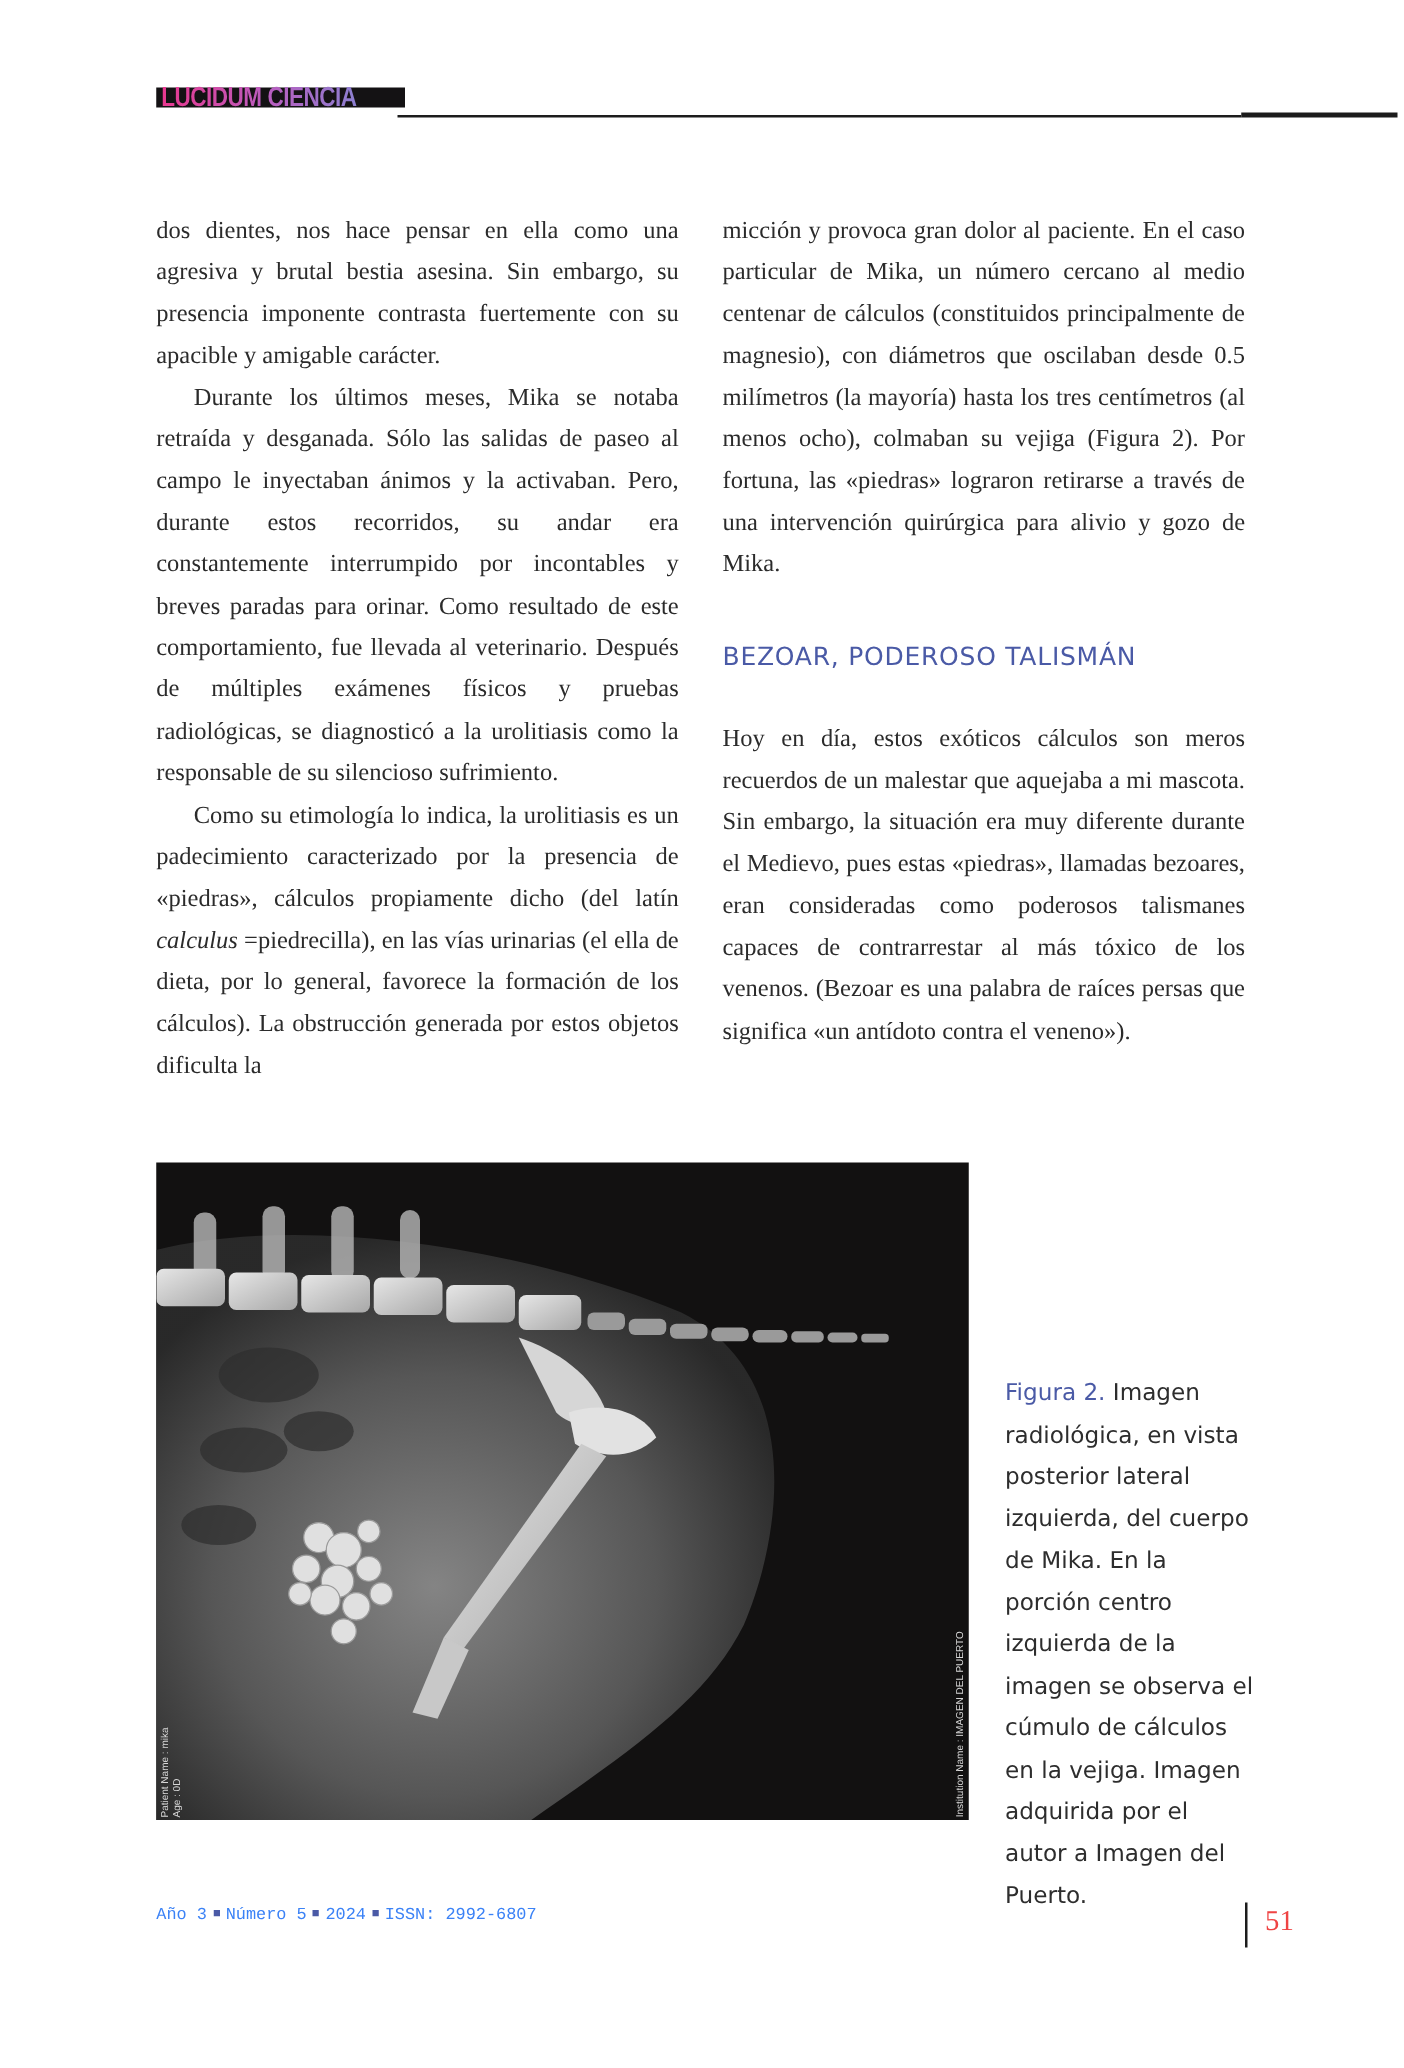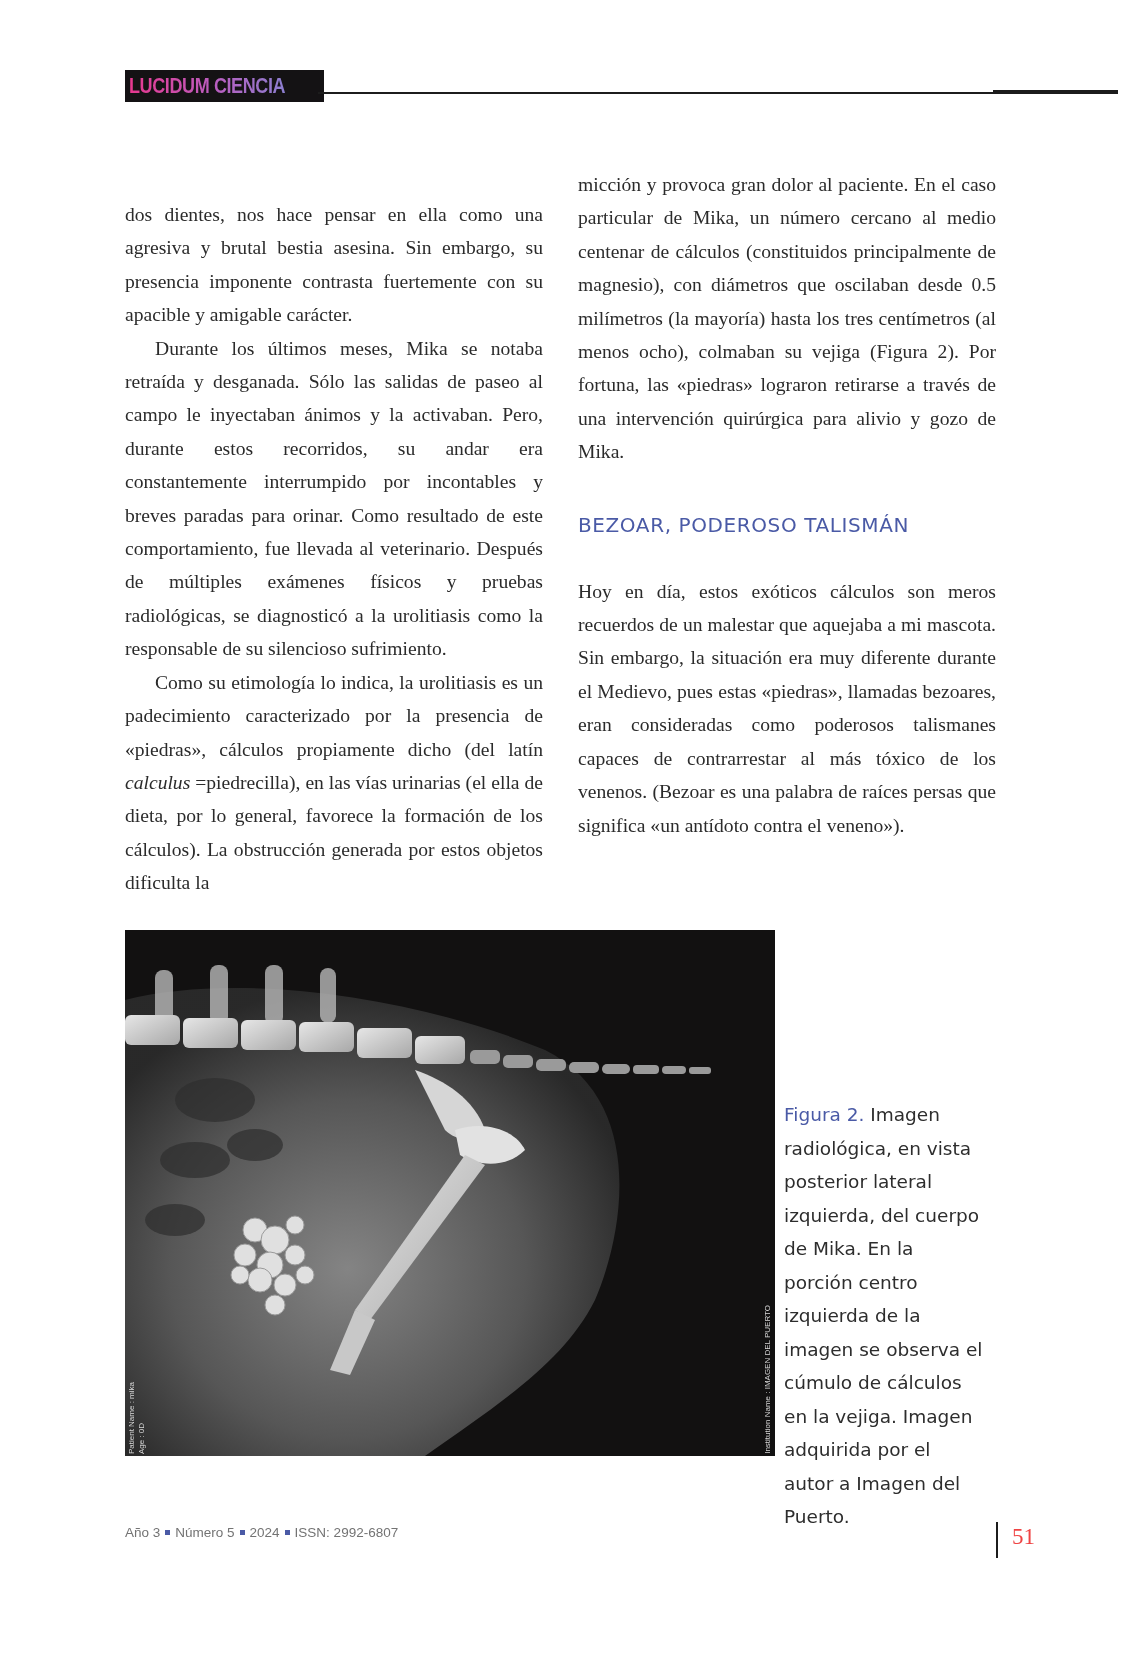--- a/index.html
+++ b/index.html
@@ -1,37 +1,37 @@
 <!DOCTYPE html>
 <html><head>
 <meta charset="utf-8">
 <style>
   html, body { margin:0; padding:0; background:#ffffff; }
   body { width:1123px; height:1654px; position:relative; overflow:hidden; font-family:"DejaVu Serif", serif; color:#2a2a2a; }
-  .header-bar { position:absolute; left:125px; top:70px; height:32px; background:#141214; padding:0 4px 0 4px; display:flex; align-items:center; }
+  .header-bar { position:absolute; left:125px; top:70px; height:16px; background:#141214; padding:0 4px 0 4px; display:flex; align-items:center; }
   .header-title { font-family:"Liberation Sans", sans-serif; font-weight:bold; font-size:22px; letter-spacing:-0.5px; transform:scaleX(0.82); transform-origin:left center; background:linear-gradient(90deg,#e8388f 0%,#b95ec0 55%,#8c7fd0 100%); -webkit-background-clip:text; background-clip:text; color:transparent; white-space:nowrap; line-height:24px; }
   .header-line { position:absolute; left:318px; top:92px; width:675px; height:2px; background:#1c1c1c; }
   .header-line-thick { position:absolute; left:993px; top:90px; width:125px; height:4px; background:#1c1c1c; }
 
   .col { position:absolute; top:168px; width:418px; font-family:"Liberation Serif", serif; font-size:19.6px; line-height:33.4px; text-align:justify; color:#2b2b2b; hyphens:manual; }
-  .col.left { left:125px;margin-top:30px; }
+  .col.left { left:125px; }
   .col.right { left:578px; }
   .col p { margin:0; }
   .col p.indent { text-indent:30px; }
   .section-heading { font-family:"DejaVu Sans", sans-serif; font-size:20px; color:#4a5aa6; letter-spacing:0.6px; margin:40px 0 33px 0; line-height:33px; }
 
   .figure { position:absolute; left:125px; top:930px; width:650px; height:526px; background:#121111; overflow:hidden; }
   .xray-svg { position:absolute; left:0; top:0; width:650px; height:526px; }
   .xray-label-left { position:absolute; left:2px; bottom:2px; writing-mode:vertical-rl; transform:rotate(180deg); font-family:"Liberation Sans", sans-serif; font-size:8px; color:#d8d8d8; line-height:10px; white-space:nowrap; }
   .xray-label-right { position:absolute; right:3px; bottom:2px; writing-mode:vertical-rl; transform:rotate(180deg); font-family:"Liberation Sans", sans-serif; font-size:8px; color:#d8d8d8; white-space:nowrap; }
 
-  .caption { position:absolute; left:784px; top:1098px; width:200px; font-family:"DejaVu Sans", sans-serif; font-size:18.5px; line-height:33.5px; color:#2d2d2d; }
+  .caption { position:absolute; left:804px; top:1098px; width:200px; font-family:"DejaVu Sans", sans-serif; font-size:18.5px; line-height:33.5px; color:#2d2d2d; }
   .caption .fig-label { color:#4a5aa6; }
 
-  .footer { position:absolute; left:125px; top:1522px; font-family:Liberation Sans, sans-serif; font-size:13.5px; color:#737373; line-height:21px;text-align:right; }
+  .footer { position:absolute; left:125px; top:1522px; font-family:Liberation Mono, monospace; font-size:13.5px; color:#3b82f6; line-height:21px;text-align:right; }
   .footer .sep { display:inline-block; width:5px; height:5px; background:#4a5aa6; margin:0 5px; vertical-align:middle; position:relative; top:-1px; }
   .page-rule { position:absolute; left:996px; top:1522px; width:2px; height:36px; background:#1c1c1c; }
   .page-number { position:absolute; left:1012px; top:1524px; font-family:"Liberation Serif", serif; font-size:23px; color:#ef4444; }
 </style>
 </head>
 <body>
 
 <div class="header-bar">
   <span class="header-title">LUCIDUM CIENCIA</span>
 </div>

